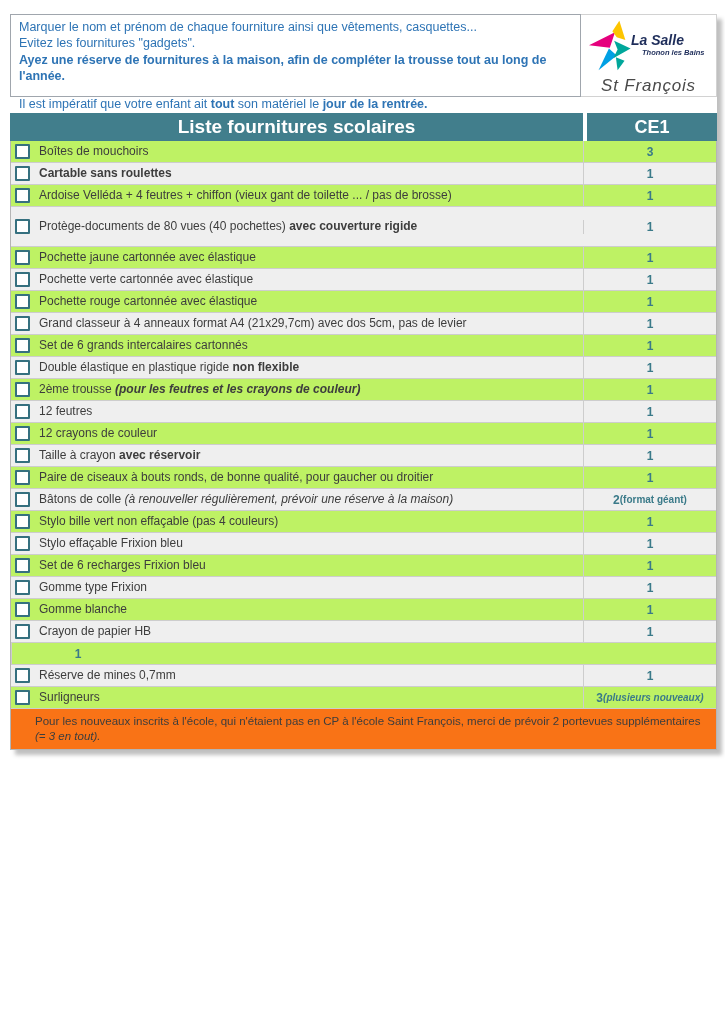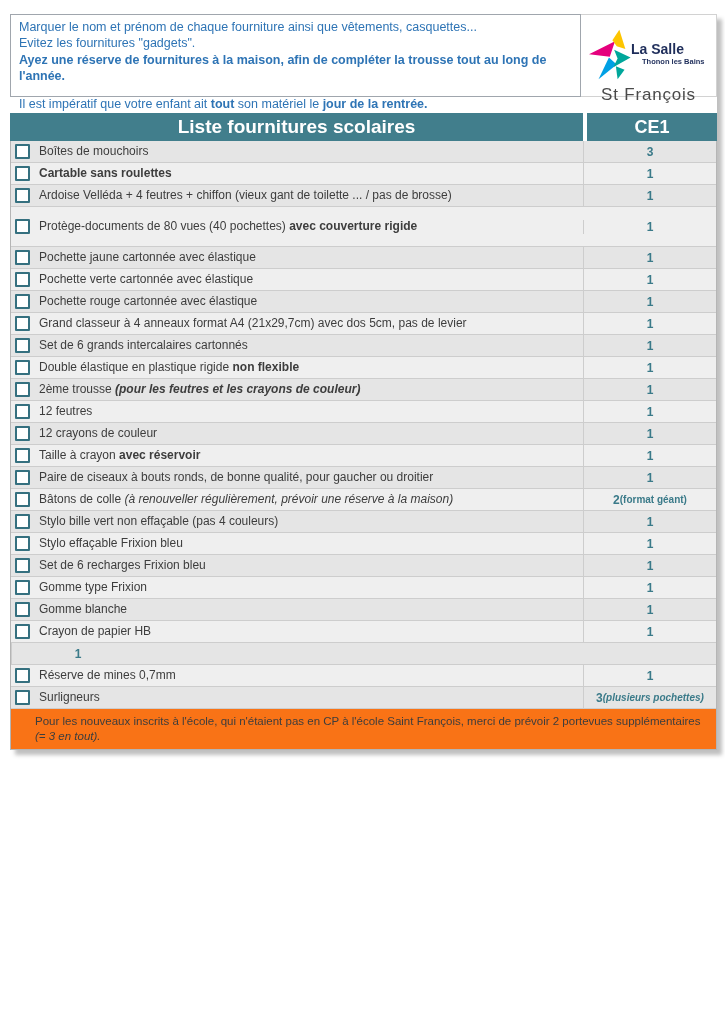--- a/index.html
+++ b/index.html
@@ -20,21 +20,22 @@
     border:1px solid #a0a6ad;
     padding:4px 12px 0 8px;
     font-size:12.5px; line-height:1.3;
   }
   .note-line { color:#2e74b5; }
   .note-line.bold { font-weight:700; }
   .note-spacer { height:12px; }
   .logo-box {
     flex:1; box-sizing:border-box;
     border:1px solid #d2d2d2; border-left:none;
-    padding-top:12px;
+    padding-top:3px;
+    font-style:italic;
   }
   .logo-star-row { position:relative; height:56px; }
   .logo-star-row svg { position:absolute; left:8px; top:1px; }
   .brand-text { position:absolute; left:50px; top:15px; }
   .brand-name { font-size:14px; font-weight:700; color:#1e2d5a; line-height:1.1; }
   .brand-city { font-size:7.5px; font-weight:700; color:#1e2d5a; margin-left:11px; white-space:nowrap; }
   .school-name { text-align:center; font-size:17px; color:#4a4a4a; letter-spacing:0.8px; margin-top:2px; }
   
   .supply-table { margin-top:16px; }
   .thead { display:flex; height:28px; }
@@ -42,21 +43,21 @@
     width:573px; box-sizing:border-box; background:#417e8c; color:#fff;
     font-weight:700; font-size:19px;
     display:flex; align-items:center; justify-content:center;
   }
   .th-class {
     flex:1; margin-left:4px; background:#417e8c; color:#fff;
     font-weight:700; font-size:18px;
     display:flex; align-items:center; justify-content:center;
   }
   .tbody { border-left:1px solid #b5b5b5; border-right:1px solid #b5b5b5; }
-  .row { display:flex; align-items:stretch; border-bottom:1px solid #cdcdcd; min-height:21px; background:#e5e5e5; }
+  .row { display:flex; align-items:stretch; border-bottom:1px solid #cdcdcd; min-height:21px; background:#bef264; }
   .row.alt { background:#efefef; }
   .row.tall { min-height:39px;align-items:center; }
   .item-cell { flex:1; display:flex; align-items:center; padding:2px 4px; }
   .checkbox {
     width:11px; height:11px; flex:none;
     border:2px solid #35707f; border-radius:1px; background:#fff;
     margin-right:9px;
   }
   .item-text { font-size:12px; color:#3d3d3d; line-height:1.25; }
   .qty-cell {
@@ -329,21 +330,21 @@
             <span class="seg-n">1</span>
           </div>
         </div>
         <div class="row">
           <div class="item-cell">
             <span class="checkbox"></span>
             <span class="item-text"><span class="seg-n">Surligneurs</span></span>
           </div>
           <div class="qty-cell">
             <span class="seg-n">3</span>
-            <span class="seg-ism"> (plusieurs pochettes)</span>
+            <span class="seg-ism"> (plusieurs nouveaux)</span>
           </div>
         </div>
       </div>
     <div class="tfoot">
       <span><span class="seg-n">Pour les nouveaux inscrits à l'école, qui n'étaient pas en CP à l'école Saint François, merci de prévoir 2 portevues supplémentaires  </span><span class="seg-i">(= 3 en tout).</span></span>
     </div>
   </div>
 
 </div>
 

